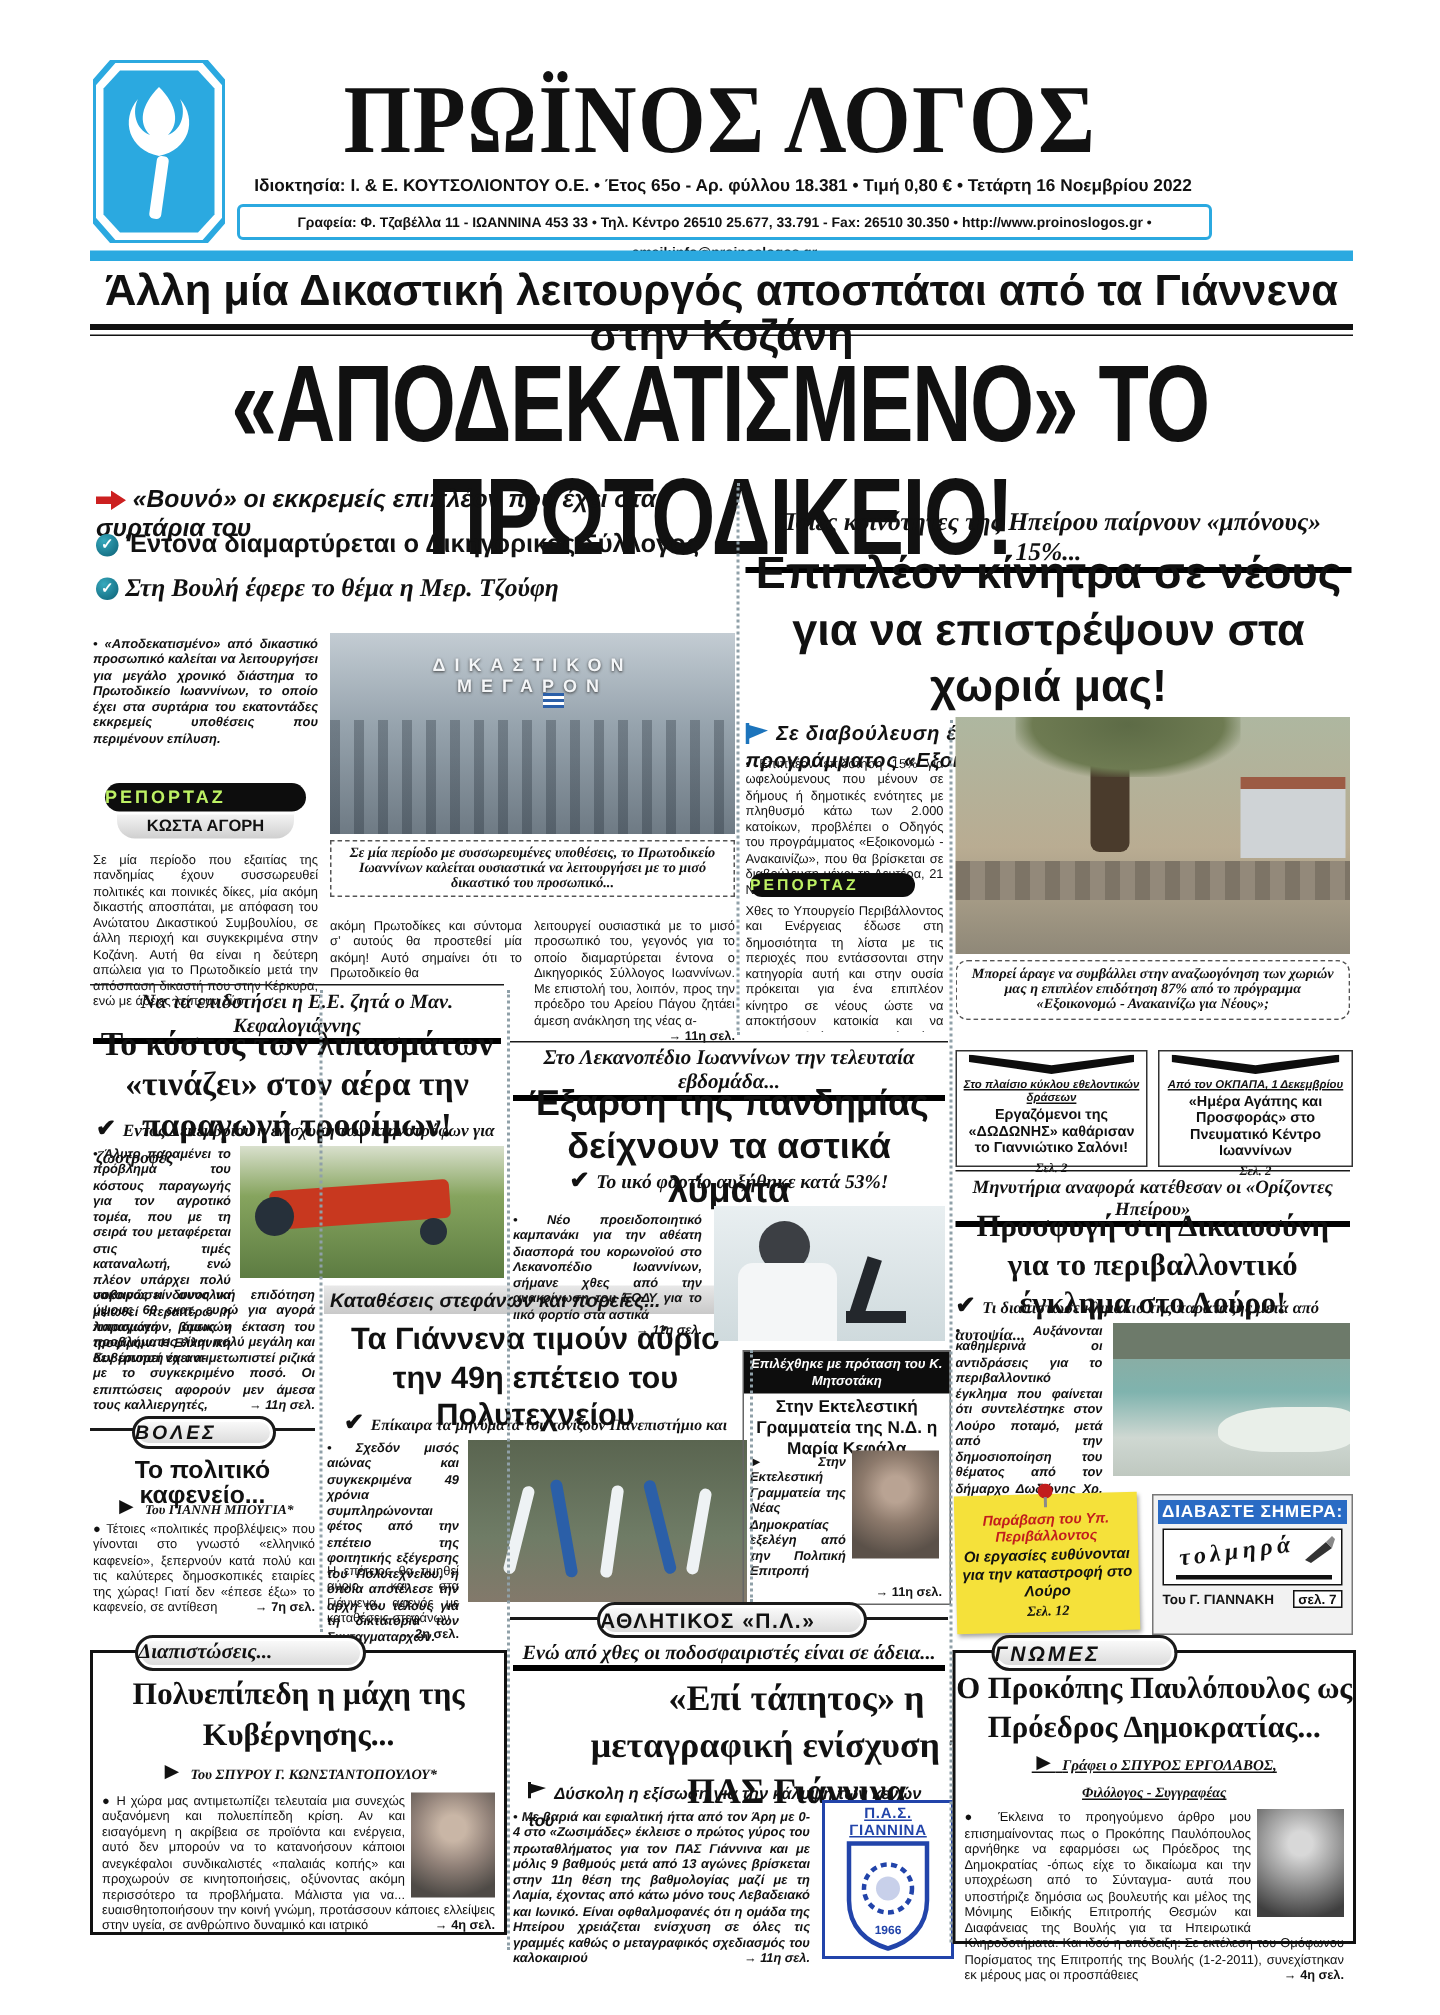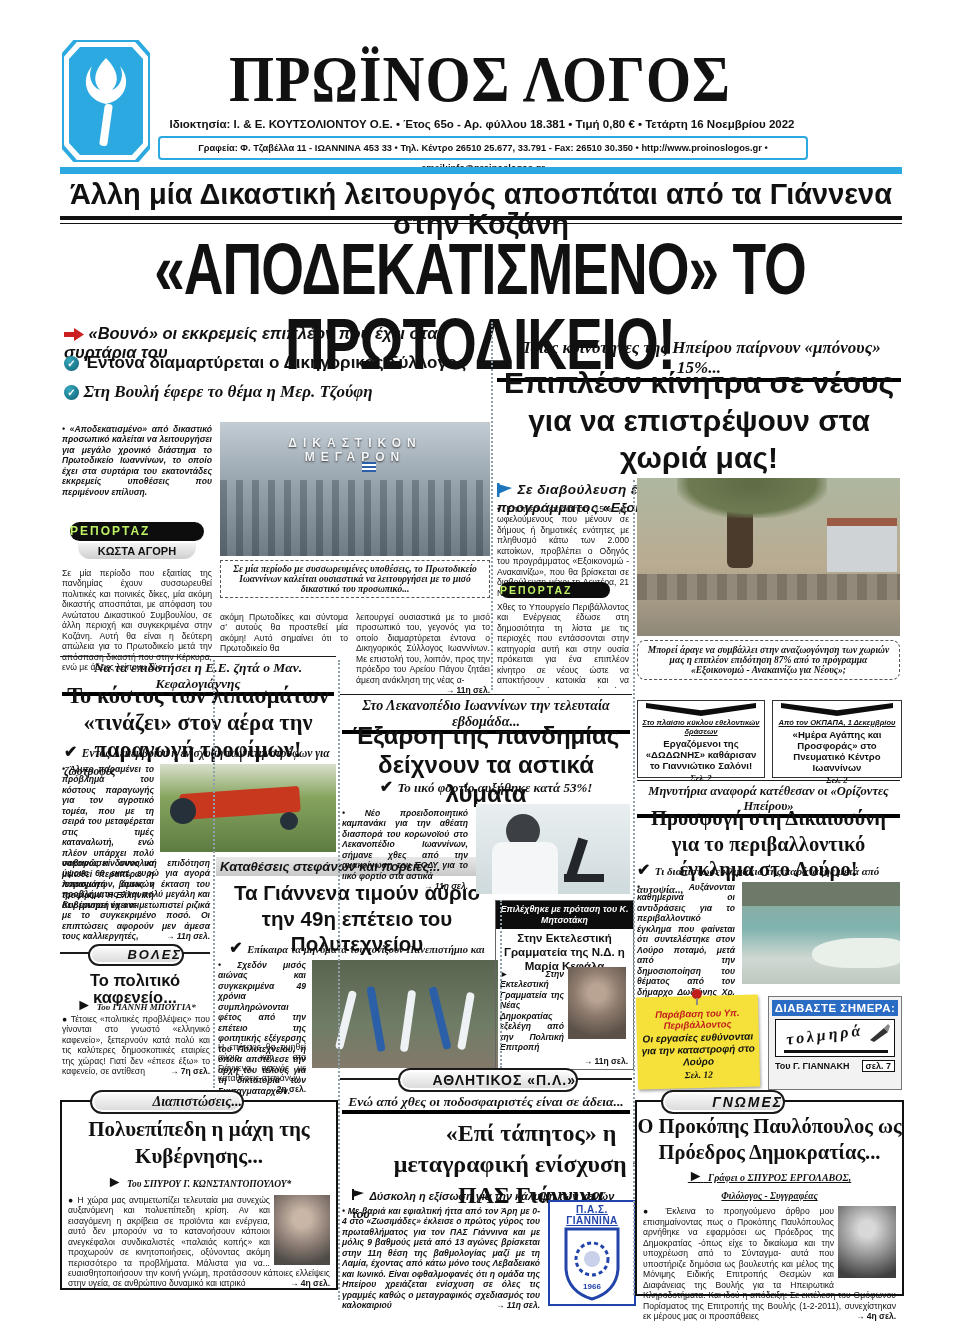--- a/index.html
+++ b/index.html
@@ -7,21 +7,21 @@
   .abs{position:absolute;}
   .ser{font-family:"Liberation Serif",serif;}
   .kick{font-family:Liberation Serif, serif;font-weight:bold;font-style:italic;border-bottom:4px solid #000000;display:block;}
   .hl{font-weight:bold;text-align:center;line-height:1.04;}
   .body-sm{font-size:8.6px;line-height:1.22;text-align:justify;}
   .cap{font-family:"Liberation Serif",serif;font-weight:bold;font-style:italic;text-align:center;}
   .jump{font-weight:bold;font-size:8.5px;white-space:nowrap;float:right;}
   .jumpa{color:#111;font-weight:bold;}
   .pill{background:#0d0d0d;color:#bef264;border-radius:12px;text-align:left;font-weight:bold;letter-spacing:2px;}
   .namebox{background:linear-gradient(#f4f4f4,#cfcfcf);border-radius:0 0 12px 12px;text-align:center;font-weight:bold;}
-  .seclabel{border:2px solid #1a1a1a;border-radius:16px;background:linear-gradient(#fdfdfd,#d8d8d8);font-weight:bold;font-style:italic;text-align:right;box-shadow:0 0 0 2px #fff inset;}
+  .seclabel{border:2px solid #1a1a1a;border-radius:16px;background:linear-gradient(#fdfdfd,#d8d8d8);font-weight:bold;font-style:italic;text-align:left;box-shadow:0 0 0 2px #fff inset;}
   .dotv{position:absolute;border-left:2px dotted #8fa0a8;width:0;}
   .doth{position:absolute;border-top:1px solid #1a1a1a;height:0;}
   .photo{position:absolute;overflow:hidden;}
   .framed{border:2px solid #111;background:#fff;}
   .deck{font-weight:bold;font-style:italic;}
   .ckc{display:inline-block;width:15px;height:15px;border-radius:50%;background:radial-gradient(circle at 35% 30%,#37a9bd,#0b5f74);color:#fff;font-size:10px;line-height:15px;text-align:center;font-weight:bold;vertical-align:middle;}
   .chev{background:#0d0d0d;clip-path:polygon(0 0,50% 55%,100% 0,100% 38%,50% 100%,0 38%);}
   .teaser{border:1px solid #333;text-align:center;background:#fff;}
   .teaser .tk{font-size:7.6px;font-weight:bold;font-style:italic;text-decoration:underline;margin-top:2px;}
   .teaser .tt{font-size:9.6px;font-weight:bold;line-height:1.15;margin-top:2px;padding:0 3px;}

